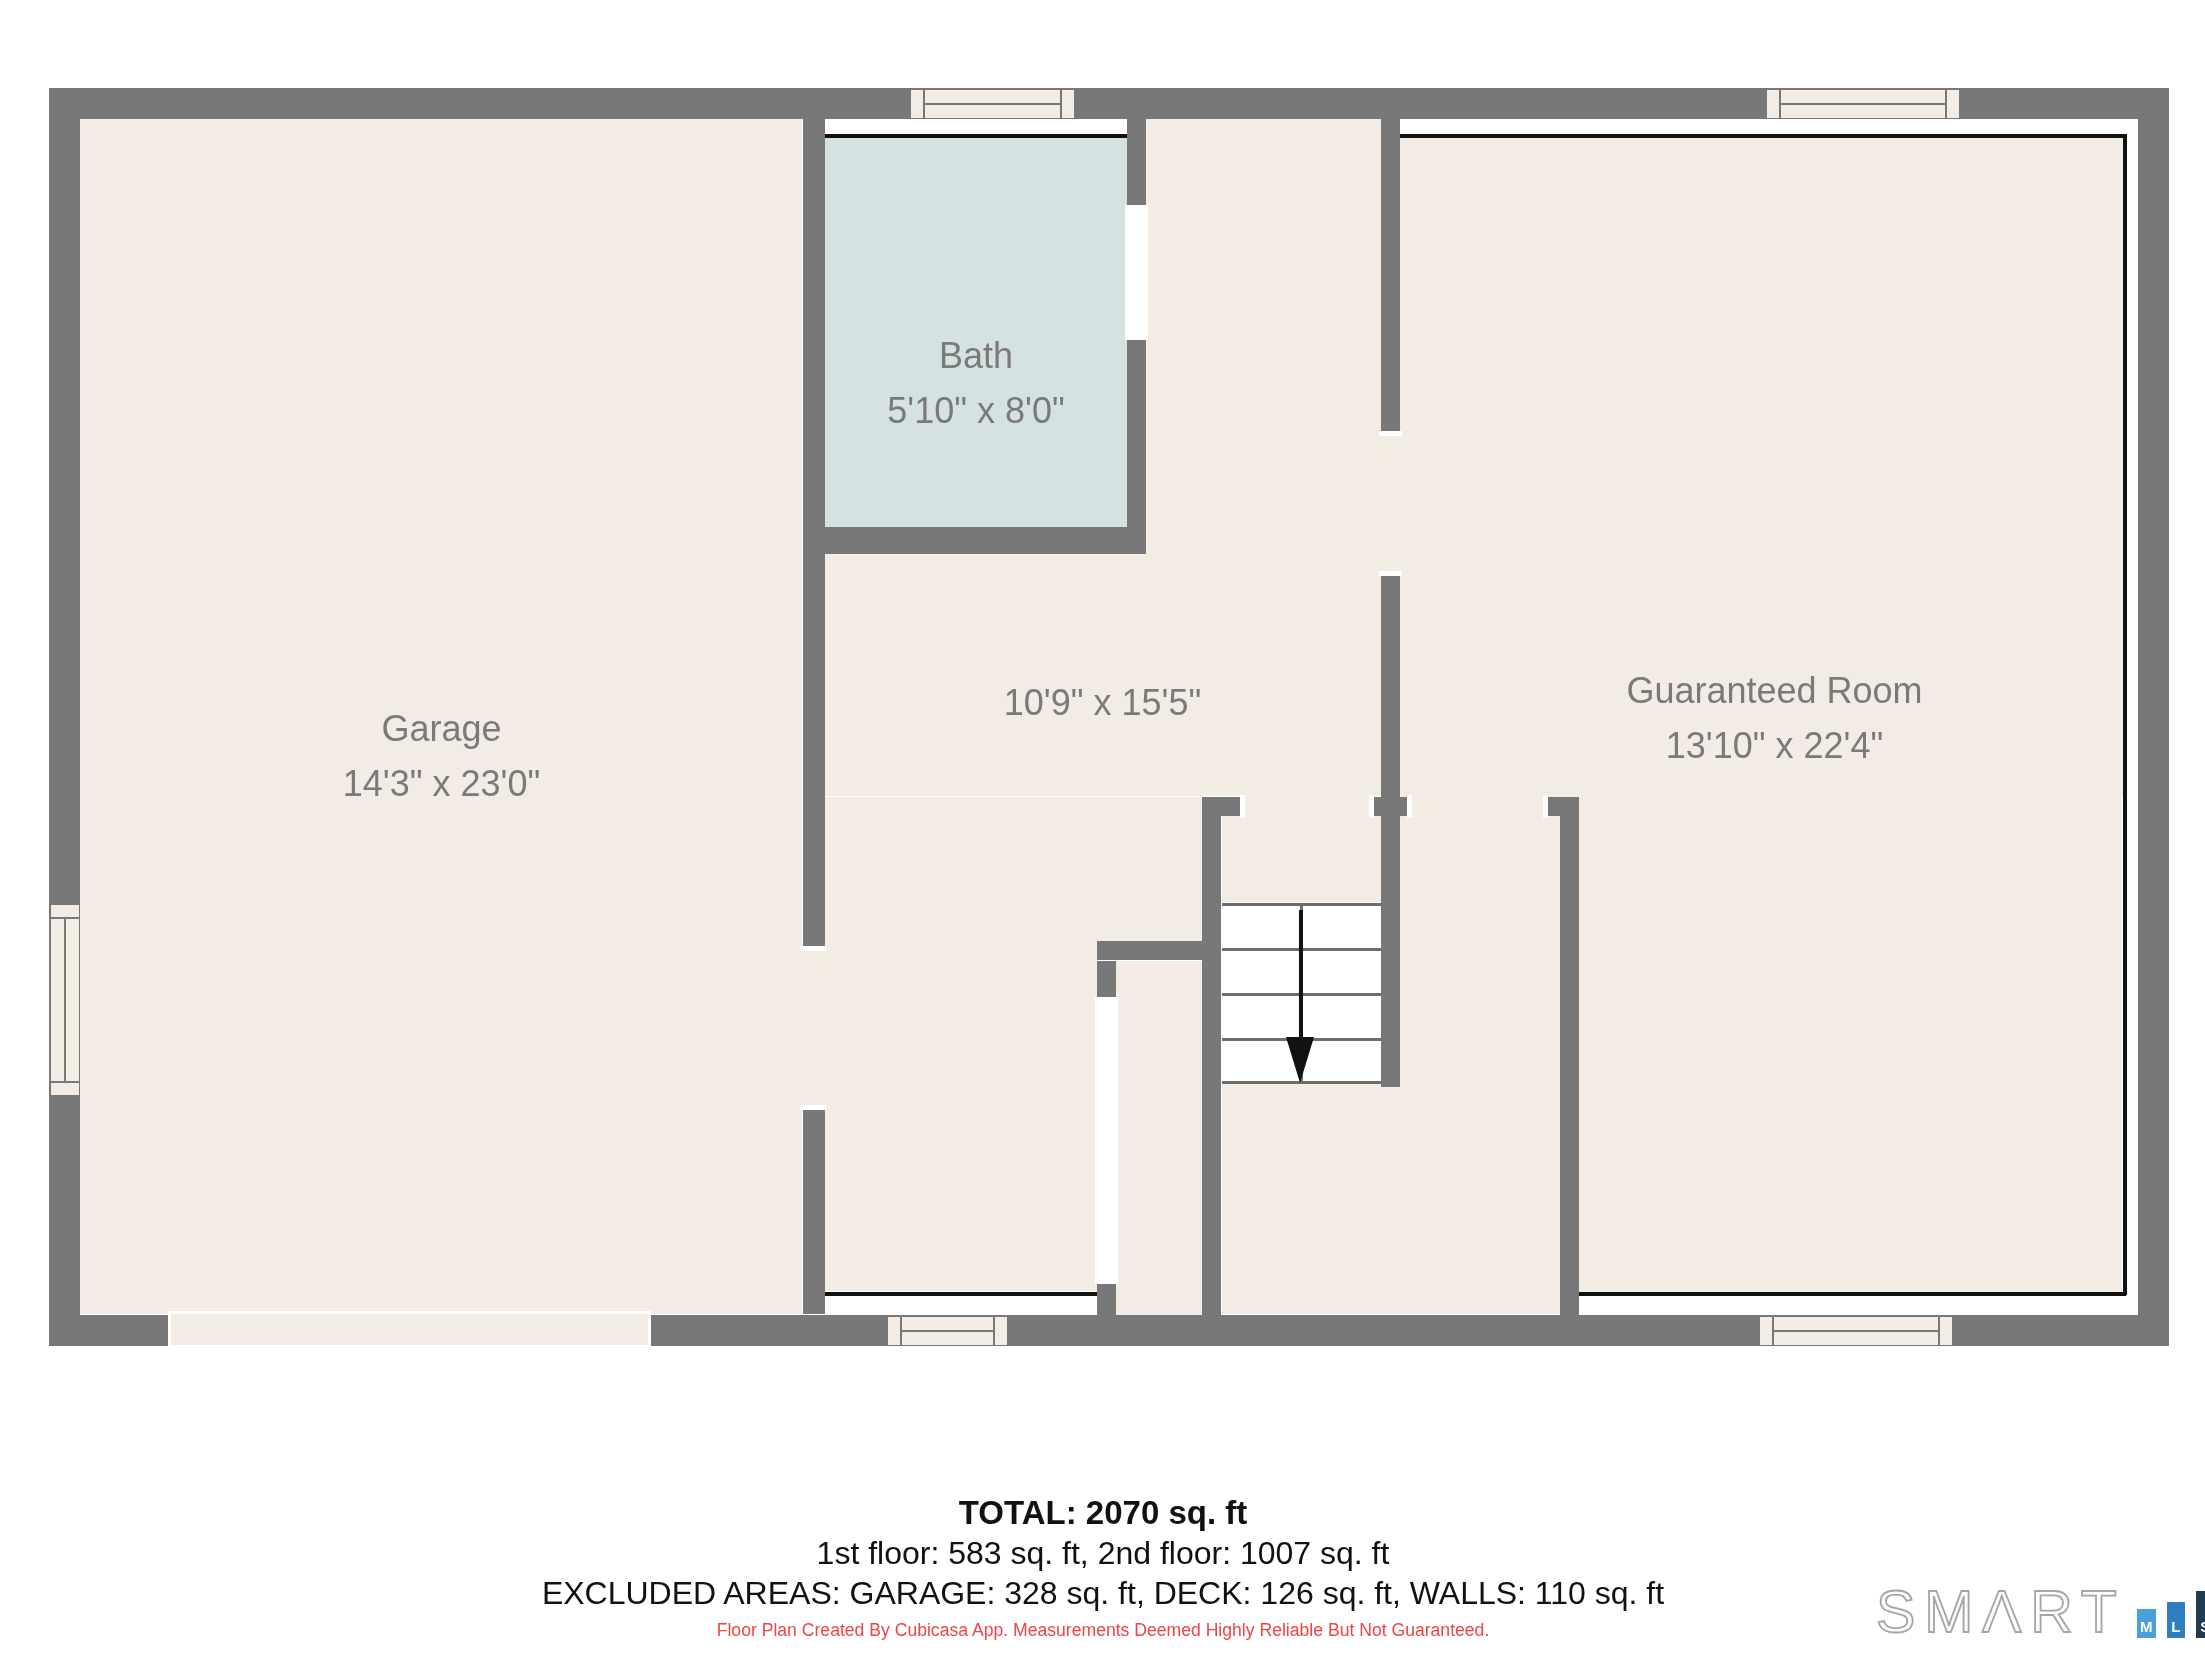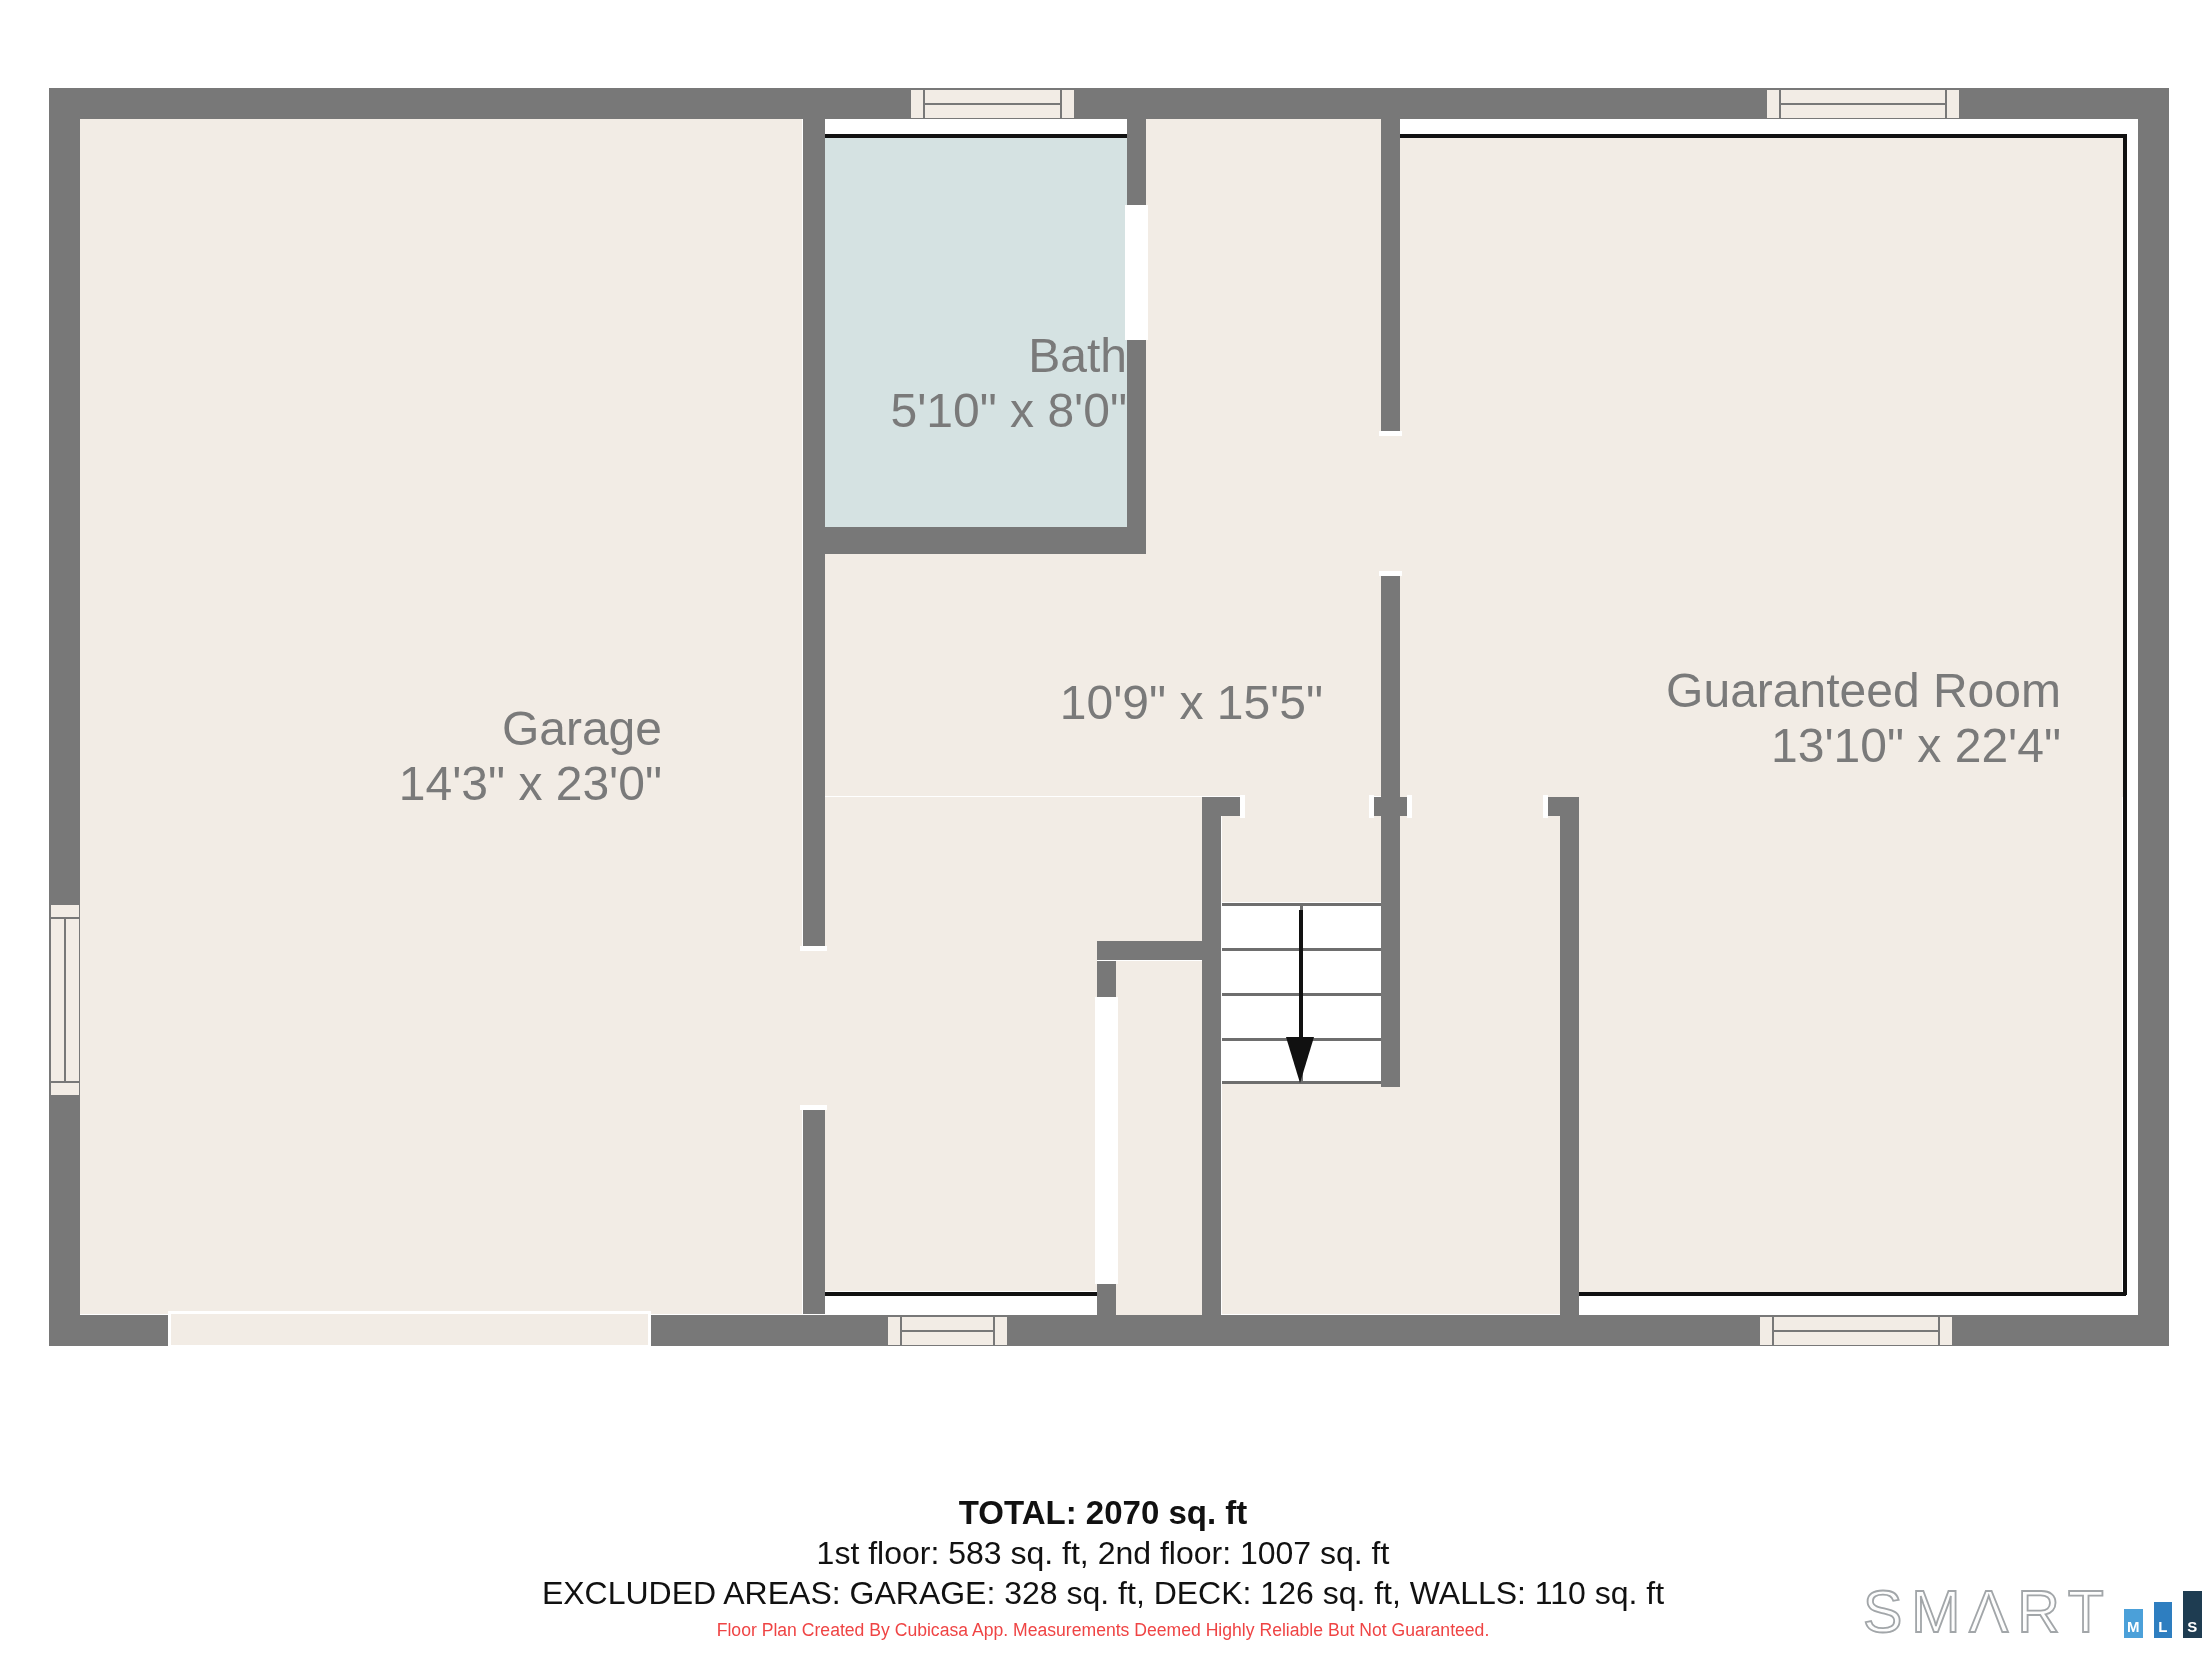--- a/index.html
+++ b/index.html
@@ -30,28 +30,28 @@
   .open-v{position:absolute;background:var(--floor);border-top:5.3px solid #fff;border-bottom:5.3px solid #fff;box-sizing:border-box;}
   .open-white{position:absolute;background:#ffffff;}
   .garage-door{position:absolute;background:var(--floor);border:3.5px solid #ffffff;box-sizing:border-box;}
   
   .treads{position:absolute;background:#ffffff;}
   .tline-h{position:absolute;left:0;right:0;height:2.6px;background:#6e6e6e;}
   .tline-v{position:absolute;top:0;bottom:0;width:2.6px;background:#6e6e6e;}
   .arrow-line{position:absolute;background:#111;}
   .arrow-head{position:absolute;width:0;height:0;border-left:14px solid transparent;border-right:14px solid transparent;border-top:46px solid #111;}
   
-  .room-label{position:absolute;text-align:right;color:var(--room-label);font-size:48px;line-height:55px;}
+  .room-label{position:absolute;text-align:center;color:var(--room-label);font-size:36px;line-height:55px;}
   .summary{position:absolute;left:0;top:1493px;width:100%;text-align:center;color:#111;font-size:32px;line-height:40px;}
   .summary .b{font-weight:bold;font-size:33px;}
   .disclaimer{position:absolute;left:0;top:1620px;width:100%;text-align:center;color:#ef4444;font-size:17.6px;}
   
   .logo{position:absolute;left:1863px;top:1582px;height:56px;display:flex;align-items:flex-end;}
   .logo .brand{font-size:59px;line-height:51px;letter-spacing:8.8px;color:#fdfdfd;
-               -webkit-text-stroke:1.8px #a2a6a9;font-weight:normal;}
+               -webkit-text-stroke:1.8px #a2a6a9;font-weight:normal;margin-left:13px;}
   .logo .sq{display:inline-flex;align-items:flex-end;justify-content:center;color:#fff;
             font-size:15px;font-weight:bold;padding-bottom:2.6px;box-sizing:border-box;margin-left:11.5px;}
   .sq0{width:18.5px;height:29px;} .sq1{width:17.6px;height:36px;} .sq2{width:18.5px;height:47px;}
 </style>
 </head>
 <body>
 
 <div class="abs" style="left:0;top:0;width:2206px;height:1654px;">
 
   <div class="floor" style="left:79px;top:119px;width:723px;height:1195px;"></div>

